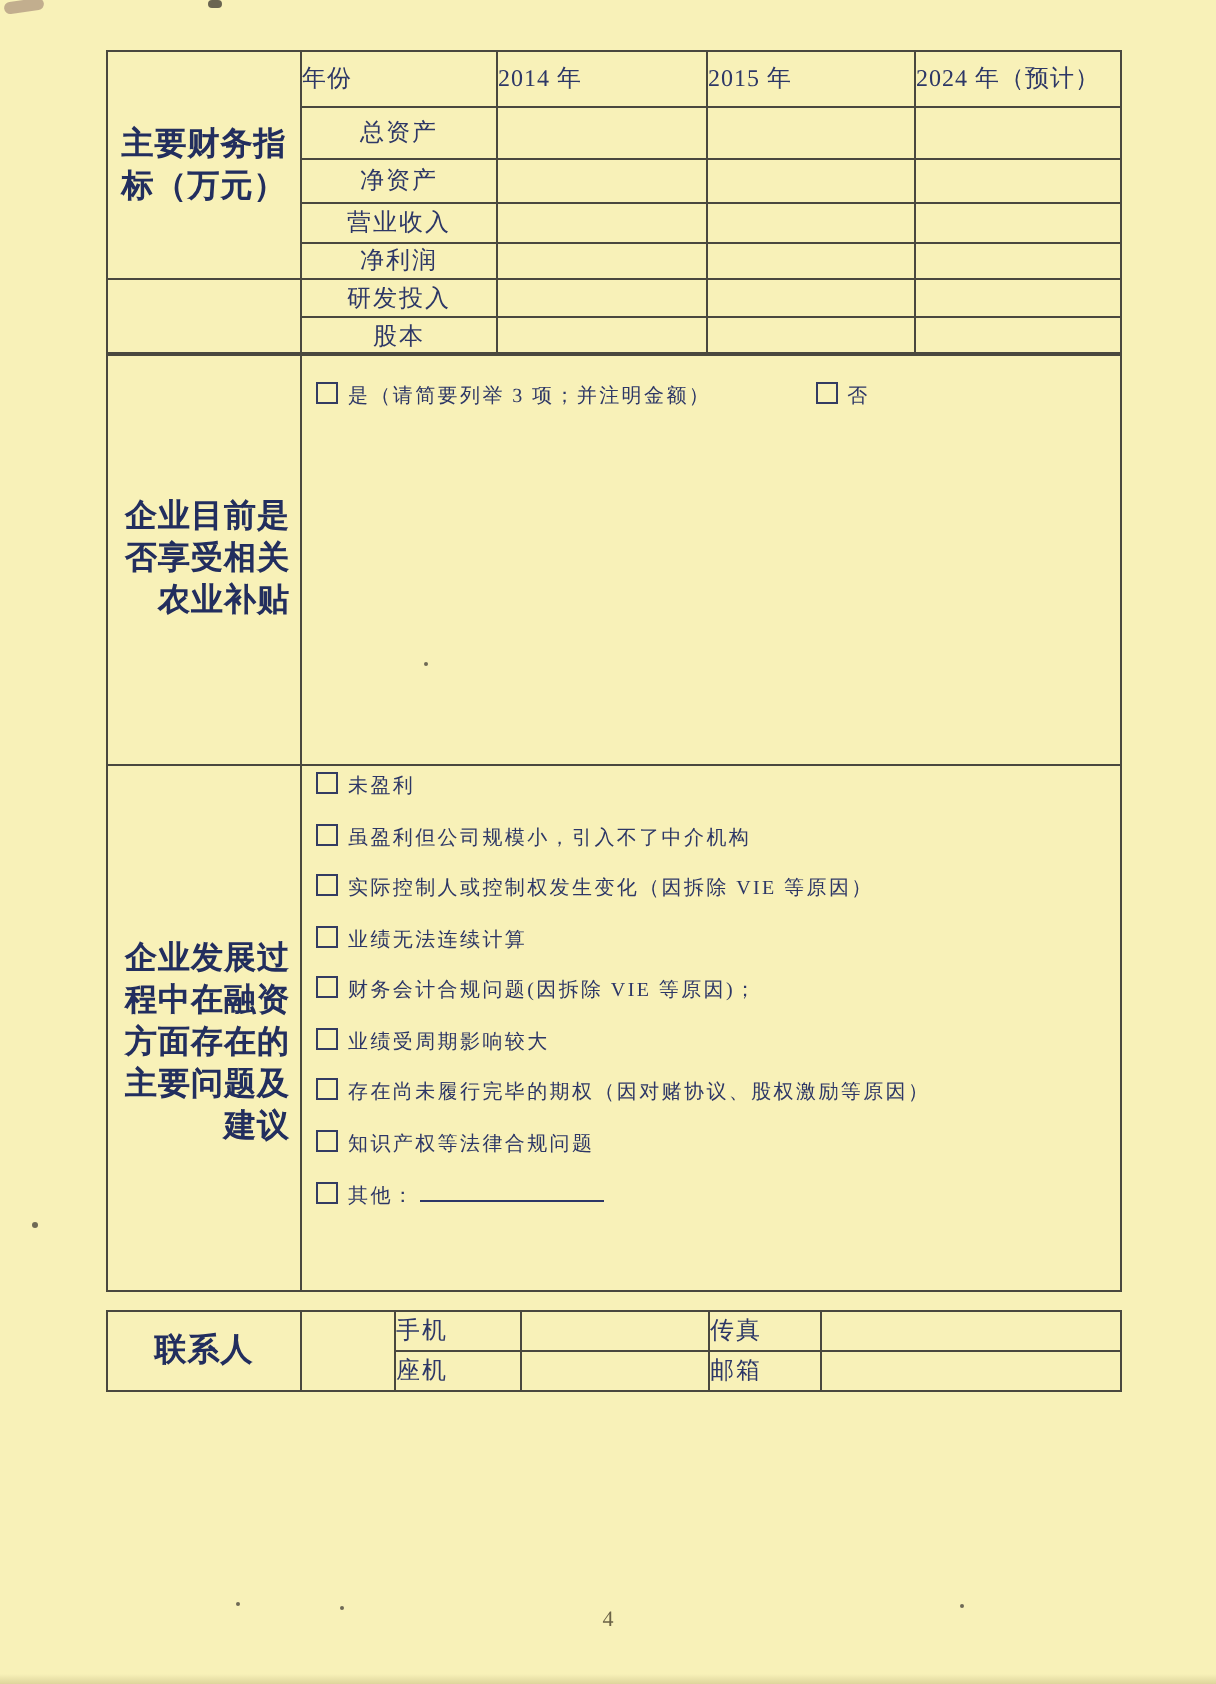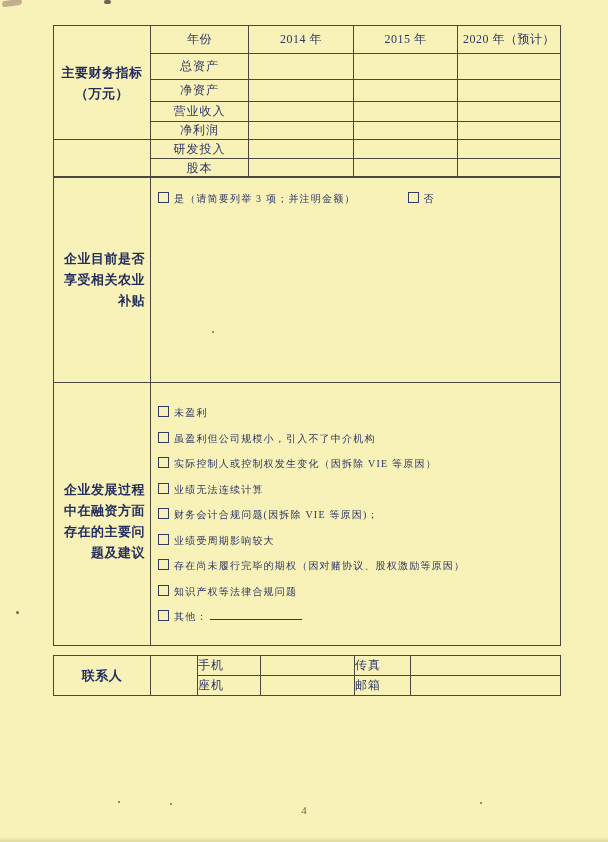--- a/index.html
+++ b/index.html
@@ -26,52 +26,52 @@
   }
   td{
     border:1.5px solid var(--line);
     font-size:12px;
     color:var(--ink);
     overflow:hidden;
   }
   td.lbl{
     font-weight:700;
     color:var(--ink-bold);
-    font-size:13px;
+    font-size:16px;
     letter-spacing:0.5px;
     text-align:center;
     padding:0 4px;
     line-height:21px;
   }
   td.lbl.left{
     text-align:right;
     padding:0 5px 0 8px;
   }
   td.c{text-align:center;letter-spacing:1px;margin-left:32px;}
-  td.hdr{text-align:center;letter-spacing:0.5px;}
+  td.hdr{text-align:left;letter-spacing:0.5px;}
   td.content{vertical-align:top;padding:0 6px 0 7px;}
   .cb{
     display:inline-block;
     width:11px;height:11px;
     border:1.2px solid #343c62;
     background:transparent;
     margin-right:5px;
     transform:translateY(1px);
     flex:0 0 auto;
   }
   .optline{padding-top:13px;white-space:nowrap;}
   .opt{
     font-size:10px;
     letter-spacing:1.2px;
     line-height:17px;
     color:var(--ink);
     white-space:nowrap;
   }
   #t-problems .opt{margin-bottom:8.5px;}
-  #t-problems td.content{padding-top:21px;}
+  #t-problems td.content{padding-top:2px;}
   .opt-no{margin-left:52px;}
   .blank-line{
     display:inline-block;
     width:92px;
     border-bottom:1.2px solid var(--ink);
     height:12px;
     margin-left:2px;
   }
   td.flabel{letter-spacing:1px;}
   td.fill{background:transparent;}
@@ -115,21 +115,21 @@
       <col style="width:105px">
       <col style="width:104px">
       <col style="width:103px">
   </colgroup>
   <tbody>
       <tr style="height:28px">
     <td class="lbl" rowspan="5">主要财务指标（万元）</td>
     <td class="hdr">年份</td>
     <td class="hdr">2014 年</td>
     <td class="hdr">2015 年</td>
-    <td class="hdr">2020 年（预计）</td>
+    <td class="hdr">2024 年（预计）</td>
   </tr>
   <tr style="height:26px">
     <td class="c">总资产</td>
     <td class="fill"></td>
     <td class="fill"></td>
     <td class="fill"></td>
   </tr>
   <tr style="height:22px">
     <td class="c">净资产</td>
     <td class="fill"></td>

